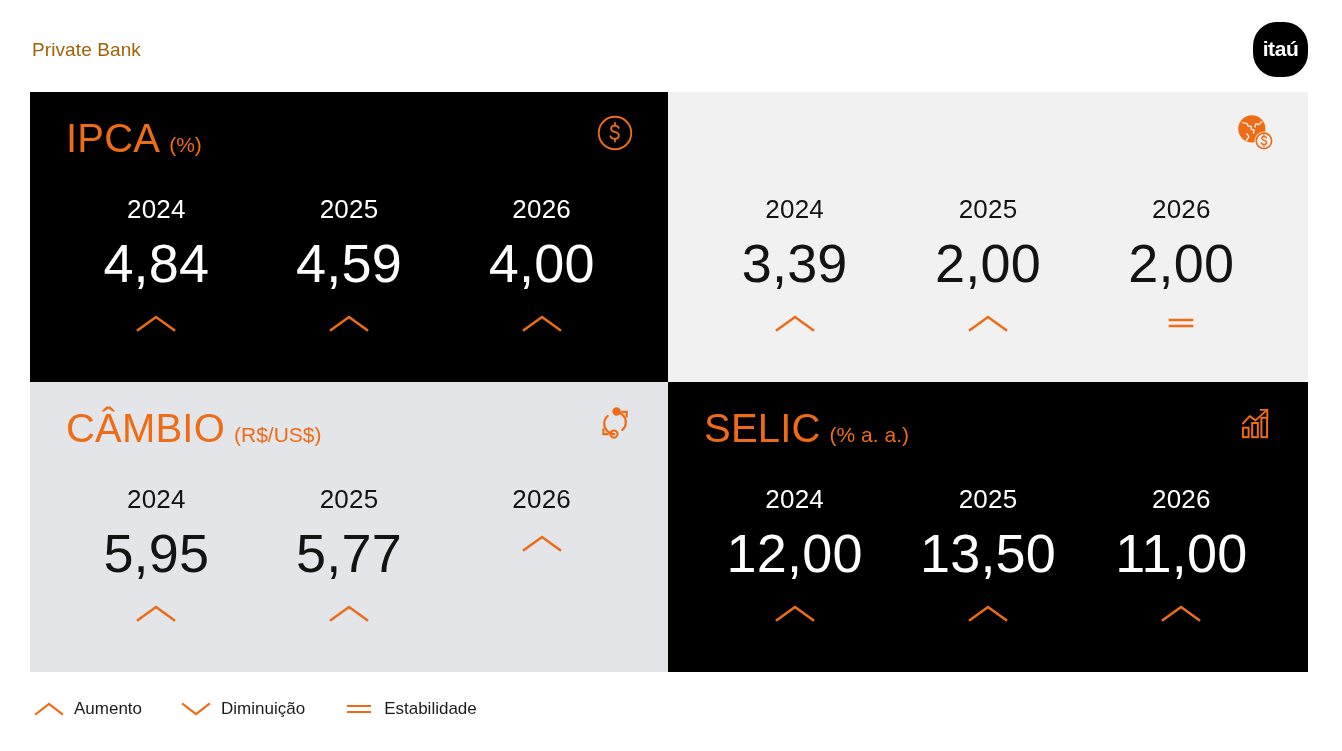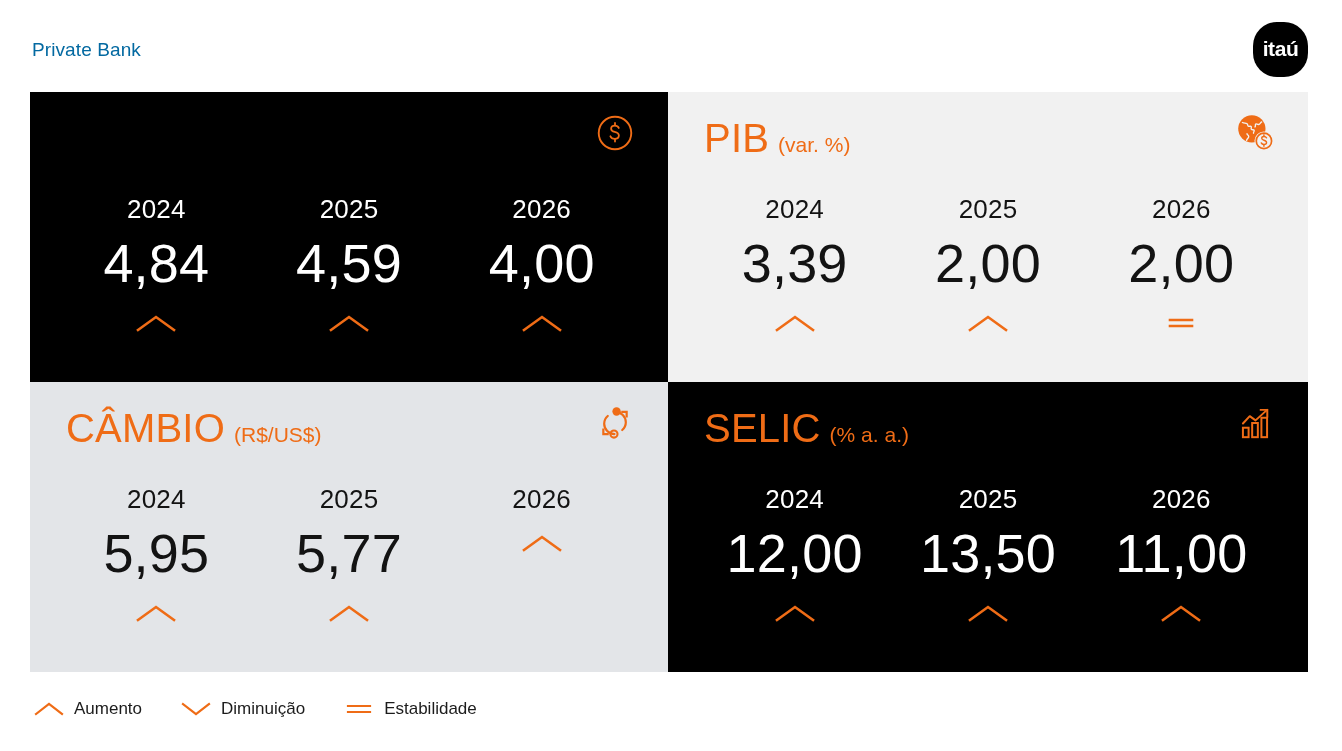--- a/index.html
+++ b/index.html
@@ -25,21 +25,21 @@
     left: 0; top: 0;
     width: 1342px;
     height: 92px;
   }
   .header-title {
     position: absolute;
     left: 32px;
     top: 38px;
     font-size: 19px;
     font-weight: 400;
-    color: #0369a1;
+    color: #a16207;
     letter-spacing: 0.1px;
     line-height: 24px;
   }
   .logo {
     position: absolute;
     right: 34px;
     top: 22px;
     width: 55px;
     height: 55px;
     background: #000000;
@@ -190,20 +190,24 @@
   <div class="header">
     <div class="header-title">Private Bank</div>
     <div class="logo">
       <span class="logo-text">itaú</span>
     </div>
   </div>
 
   <div class="grid">
 
     <div class="panel dark">
+      <div class="panel-head">
+        <span class="panel-title">IPCA</span>
+        <span class="panel-sub">(%)</span>
+      </div>
       <svg class="panel-icon" viewBox="0 0 40 40" fill="none">
         <circle cx="20" cy="20" r="15.5" stroke="#ef6c16" stroke-width="1.8"></circle>
         <path d="M23.6 15.2c-.7-1.5-2-2.2-3.7-2.2-2.1 0-3.6 1.1-3.6 2.9 0 1.7 1.2 2.5 3.4 3 2.5.6 4 1.5 4 3.5 0 2-1.7 3.2-4 3.2-2 0-3.4-.8-4.1-2.5" stroke="#ef6c16" stroke-width="1.7" stroke-linecap="round"></path>
         <path d="M20 10.4v2.3M20 25.8v2.4" stroke="#ef6c16" stroke-width="1.7" stroke-linecap="round"></path>
       </svg>
       <div class="metrics">
         <div class="metric">
           <div class="metric-year">2024</div>
           <div class="metric-value">4,84</div>
           <div class="metric-trend">
@@ -227,24 +231,20 @@
           <div class="metric-trend">
             <svg width="42" height="22" viewBox="0 0 42 22">
                 <path d="M3 18 L21 5 L39 18" stroke="#ef6c16" stroke-width="2.6" fill="none" stroke-linecap="square"></path>
               </svg>
           </div>
         </div>
       </div>
     </div>
 
     <div class="panel light">
-      <div class="panel-head">
-        <span class="panel-title">PIB</span>
-        <span class="panel-sub">(var. %)</span>
-      </div>
       <svg class="panel-icon" viewBox="0 0 40 40" fill="none">
         <circle cx="17" cy="16" r="13" fill="#ef6c16"></circle>
         <path d="M8 10c2 1 3 .2 4.5 1.2.8.6.2 2 1.3 2.4 1 .4 2-.6 2.6.3.5.8-.6 1.8.2 2.6.7.7 2.2.1 2.6 1 .4.9-1 1.8-.6 2.7M26.4 9.5c-1.4.6-1.6 2.2-2.9 2.4-1.4.2-2-1.1-2.8-.4-.8.7.2 2.1-.7 2.7M12 27c.4-1.7 2-2 2-3.6 0-1.3-1.6-1.5-1.6-2.8" stroke="#f1f1f1" stroke-width="1.3" stroke-linecap="round" fill="none"></path>
         <circle cx="28.5" cy="27.5" r="9" fill="#f1f1f1"></circle>
         <circle cx="28.5" cy="27.5" r="7.3" stroke="#ef6c16" stroke-width="1.6" fill="#f1f1f1"></circle>
         <path d="M31 24.6c-.5-.8-1.3-1.2-2.4-1.2-1.3 0-2.2.7-2.2 1.7 0 1 .8 1.5 2.1 1.8 1.5.4 2.5.9 2.5 2.1 0 1.2-1.1 1.9-2.5 1.9-1.2 0-2.1-.5-2.5-1.5" stroke="#ef6c16" stroke-width="1.35" stroke-linecap="round" fill="none"></path>
         <path d="M28.5 21.7v1.5M28.5 31.1v1.6" stroke="#ef6c16" stroke-width="1.35" stroke-linecap="round"></path>
       </svg>
       <div class="metrics">
         <div class="metric">

